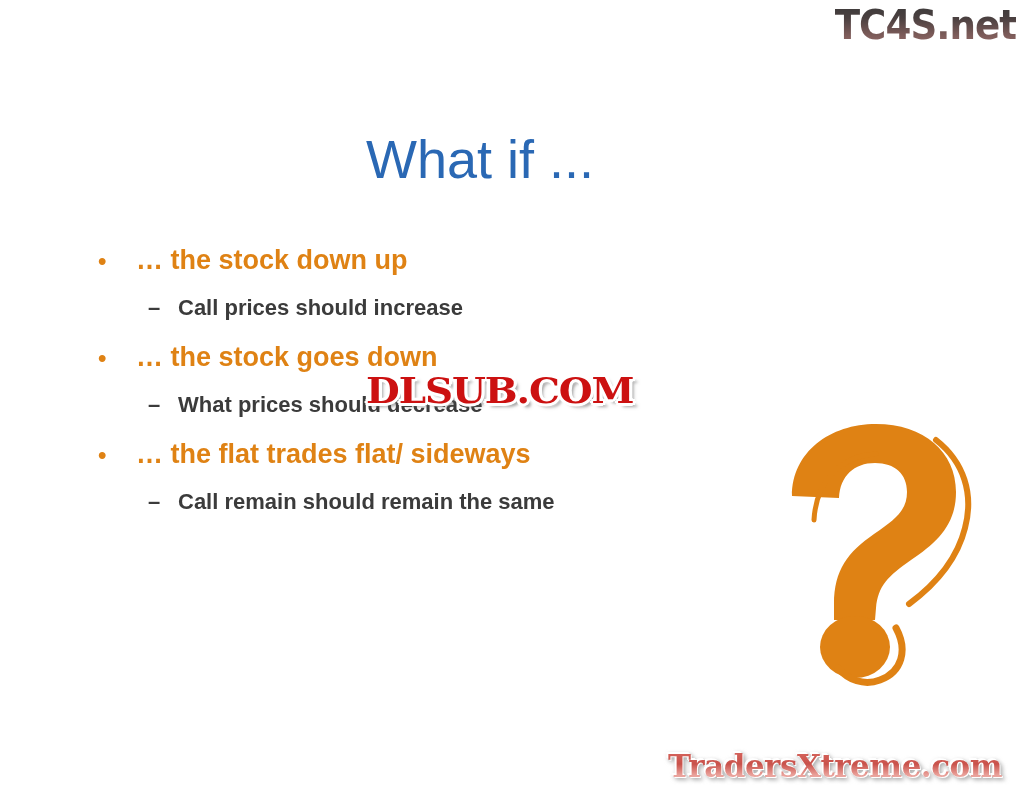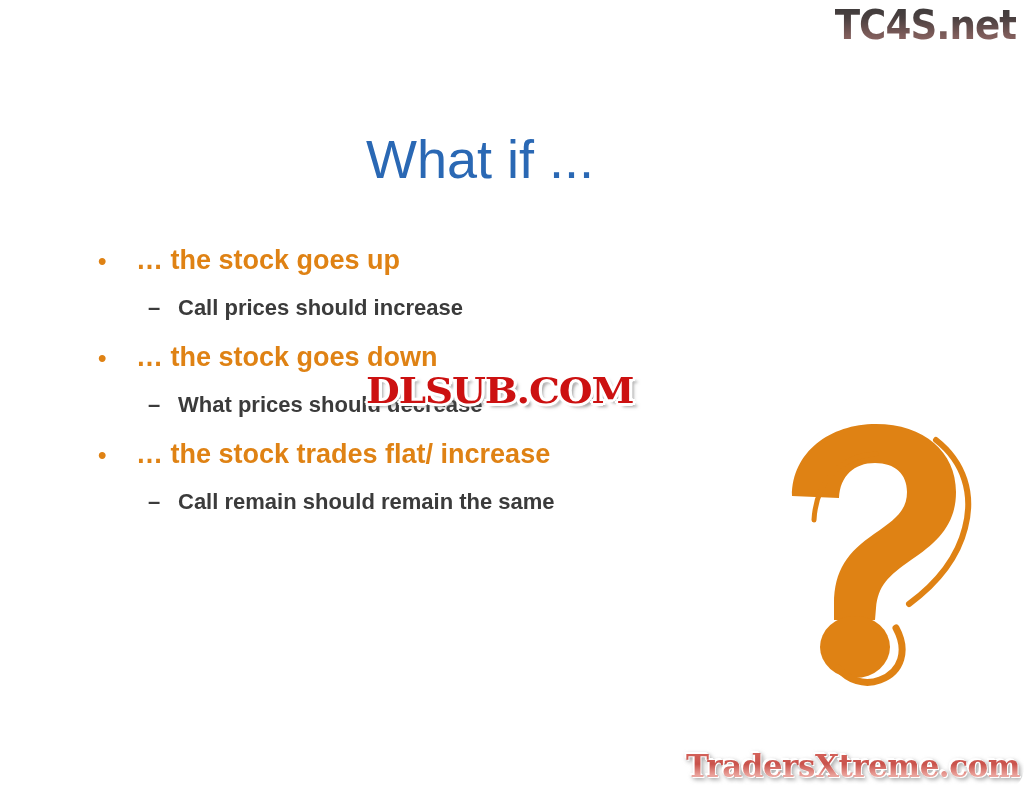--- a/index.html
+++ b/index.html
@@ -128,21 +128,21 @@
     position: absolute;
     left: 768px;
     top: 418px;
     width: 220px;
     height: 268px;
   }
 
   
   #tx-logo {
     position: absolute;
-    right: 4px;
+    right: 22px;
     bottom: 6px;
     font-family: "DejaVu Serif", serif;
     font-weight: bold;
     font-size: 31px;
     line-height: 38px;
     letter-spacing: -0.5px;
     background: linear-gradient(180deg, #d96a62 0%, #c9524b 45%, #e89d96 72%, #f3cac6 100%);
     -webkit-background-clip: text;
     background-clip: text;
     color: transparent;
@@ -157,21 +157,21 @@
 
   <div id="tc4s-logo">TC4S.net</div>
 
   <div id="slide-title">What if ...</div>
 
   <div id="bullets">
 
     <div class="bullet-group">
       <div class="lvl1">
         <span class="marker">•</span>
-        <span class="txt">… the stock goes up</span>
+        <span class="txt">… the stock down up</span>
       </div>
       <div class="lvl2">
         <span class="marker">–</span>
         <span class="txt">Call prices should increase</span>
       </div>
     </div>
 
     <div class="bullet-group">
       <div class="lvl1">
         <span class="marker">•</span>
@@ -179,21 +179,21 @@
       </div>
       <div class="lvl2">
         <span class="marker">–</span>
         <span class="txt">What prices should decrease</span>
       </div>
     </div>
 
     <div class="bullet-group">
       <div class="lvl1">
         <span class="marker">•</span>
-        <span class="txt">… the stock trades flat/ increase</span>
+        <span class="txt">… the flat trades flat/ sideways</span>
       </div>
       <div class="lvl2">
         <span class="marker">–</span>
         <span class="txt">Call remain should remain the same</span>
       </div>
     </div>
 
   </div>
 
   <div id="dlsub-watermark">DLSUB.COM</div>

